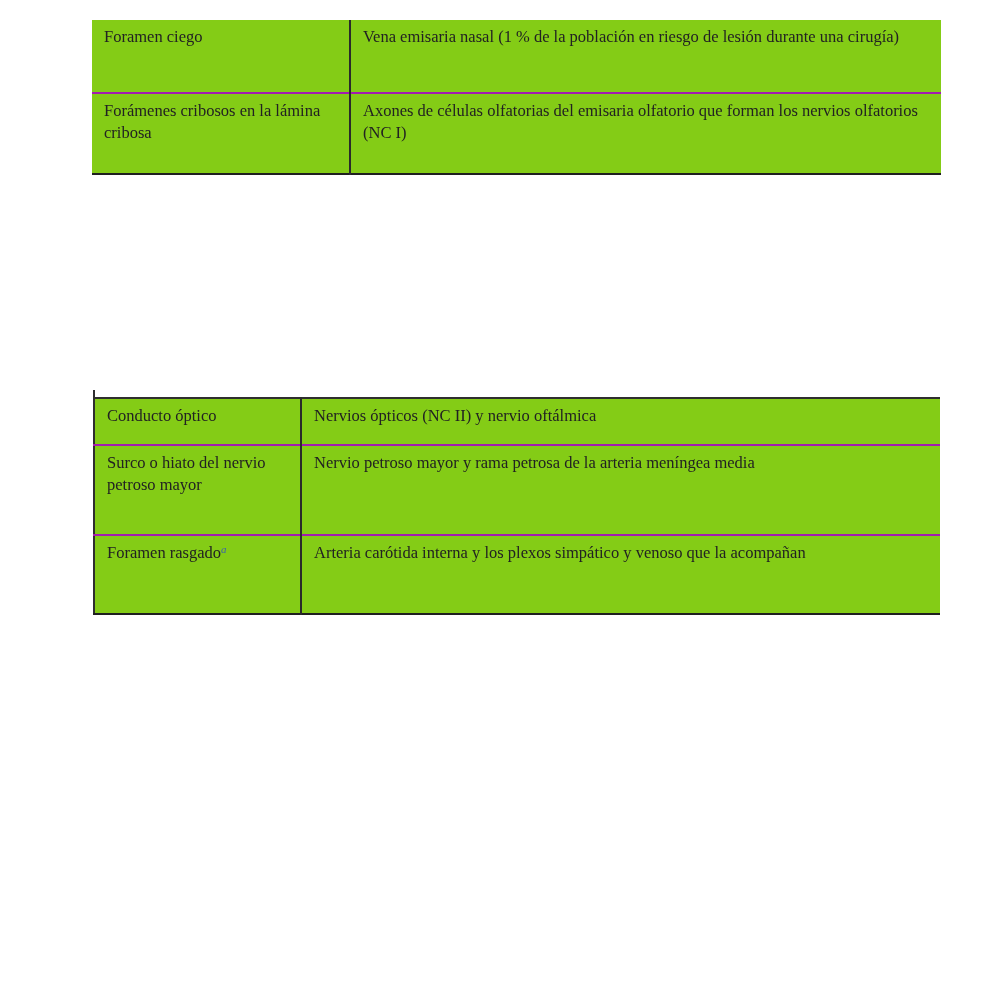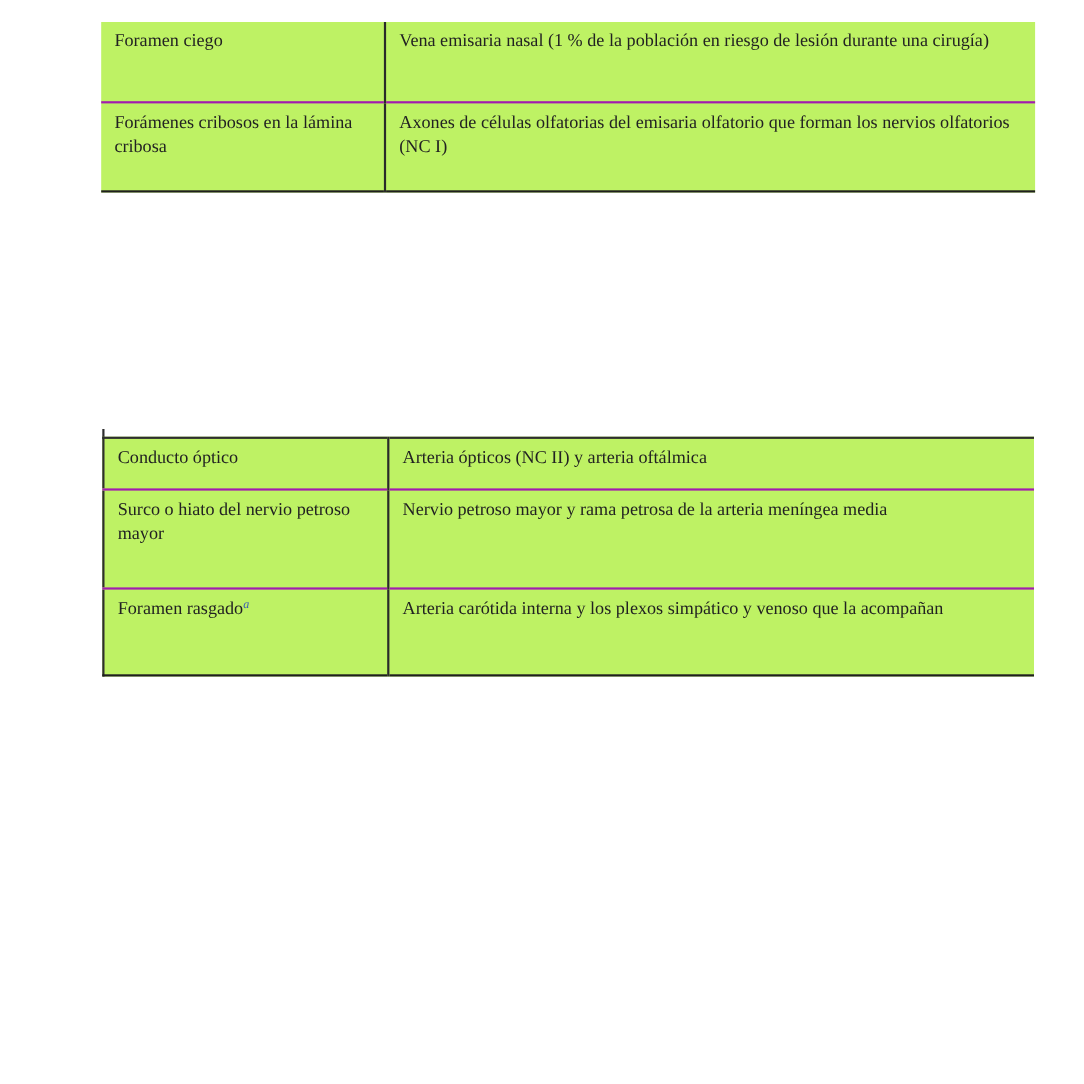--- a/index.html
+++ b/index.html
@@ -11,21 +11,21 @@
     width: 985px;
     height: 985px;
     position: relative;
     overflow: hidden;
     font-family: "Liberation Serif", "DejaVu Serif", serif;
     color: #222222;
   }
   .tbl {
     position: absolute;
     border-collapse: collapse;
-    background: #bef264;
+    background: #84cc16;
     font-size: 16.5px;
     line-height: 22px;
   }
   .tbl td {
     vertical-align: top;
     padding: 6px 10px 0 12px;
     box-sizing: border-box;
   }
   .tbl td.c1 {
     border-right: 2px solid #2a2a2a;
@@ -43,21 +43,21 @@
   #table1 td.c1 { width: 258px; }
   
   #table2 {
     left: 93px;
     top: 397px;
     width: 847px;
     border-top: 2px solid #2e2e2e;
     border-bottom: 2px solid #1f1f1f;
     border-left: 2px solid #2e2e2e;
   }
-  #table2 td.c1 { width: 259px; }
+  #table2 td.c1 { width: 207px; }
   .leftstub {
     position: absolute;
     left: 93px;
     top: 390px;
     width: 2px;
     height: 9px;
     background: #2e2e2e;
   }
   sub {
     font-size: 11px;
@@ -87,21 +87,21 @@
     </tr>
   </tbody>
 </table>
 
 <div class="leftstub"></div>
 
 <table id="table2" class="tbl">
   <tbody>
     <tr style="height:47px">
       <td class="c1">Conducto óptico</td>
-      <td class="c2">Arteria ópticos (NC II) y arteria oftálmica</td>
+      <td class="c2">Nervios ópticos (NC II) y nervio oftálmica</td>
     </tr>
     <tr style="height:90px">
       <td class="c1">Surco o hiato del nervio petroso mayor</td>
       <td class="c2">Nervio petroso mayor y rama petrosa de la arteria meníngea media</td>
     </tr>
     <tr style="height:79px">
       <td class="c1"><span>Foramen rasgado</span><span class="sup-a">a</span></td>
       <td class="c2">Arteria carótida interna y los plexos simpático y venoso que la acompañan</td>
     </tr>
   </tbody>

